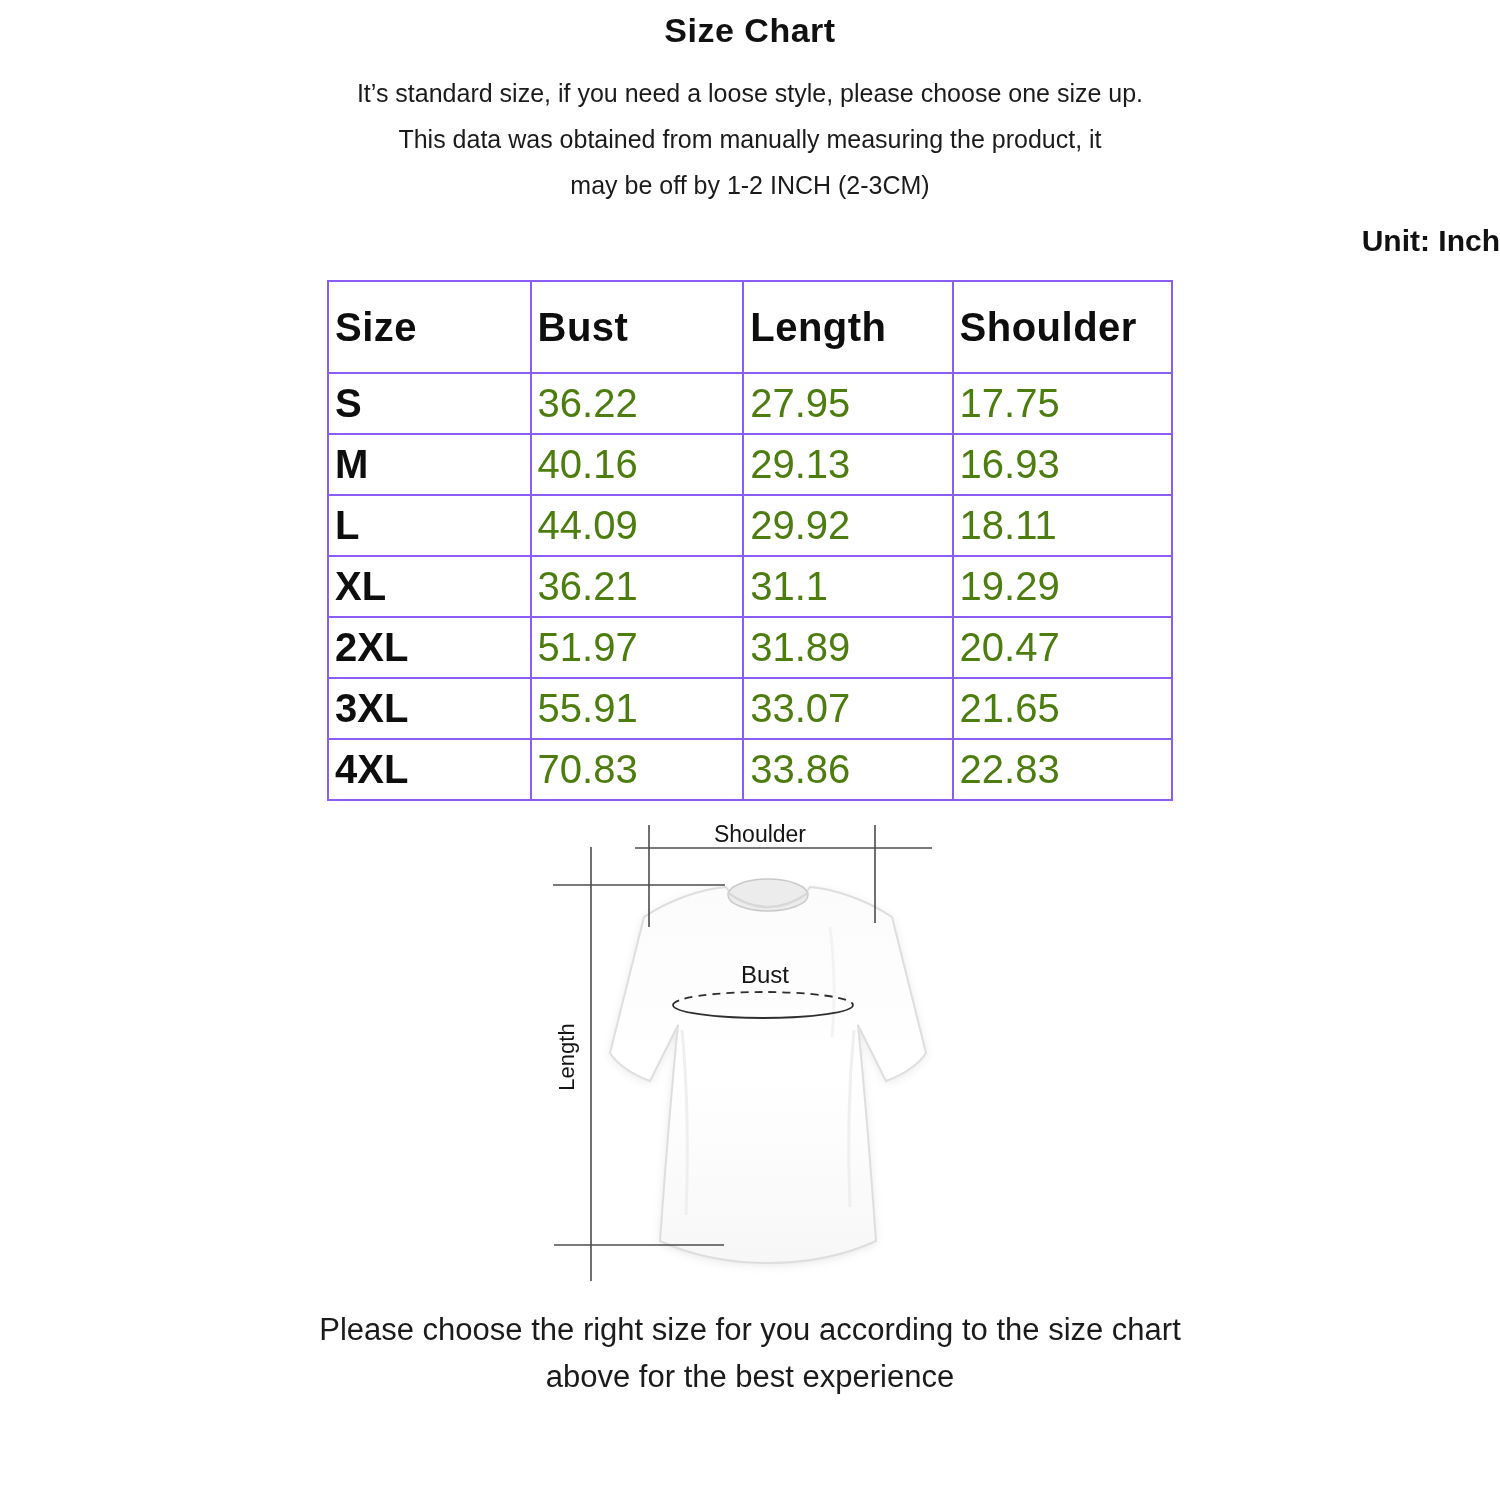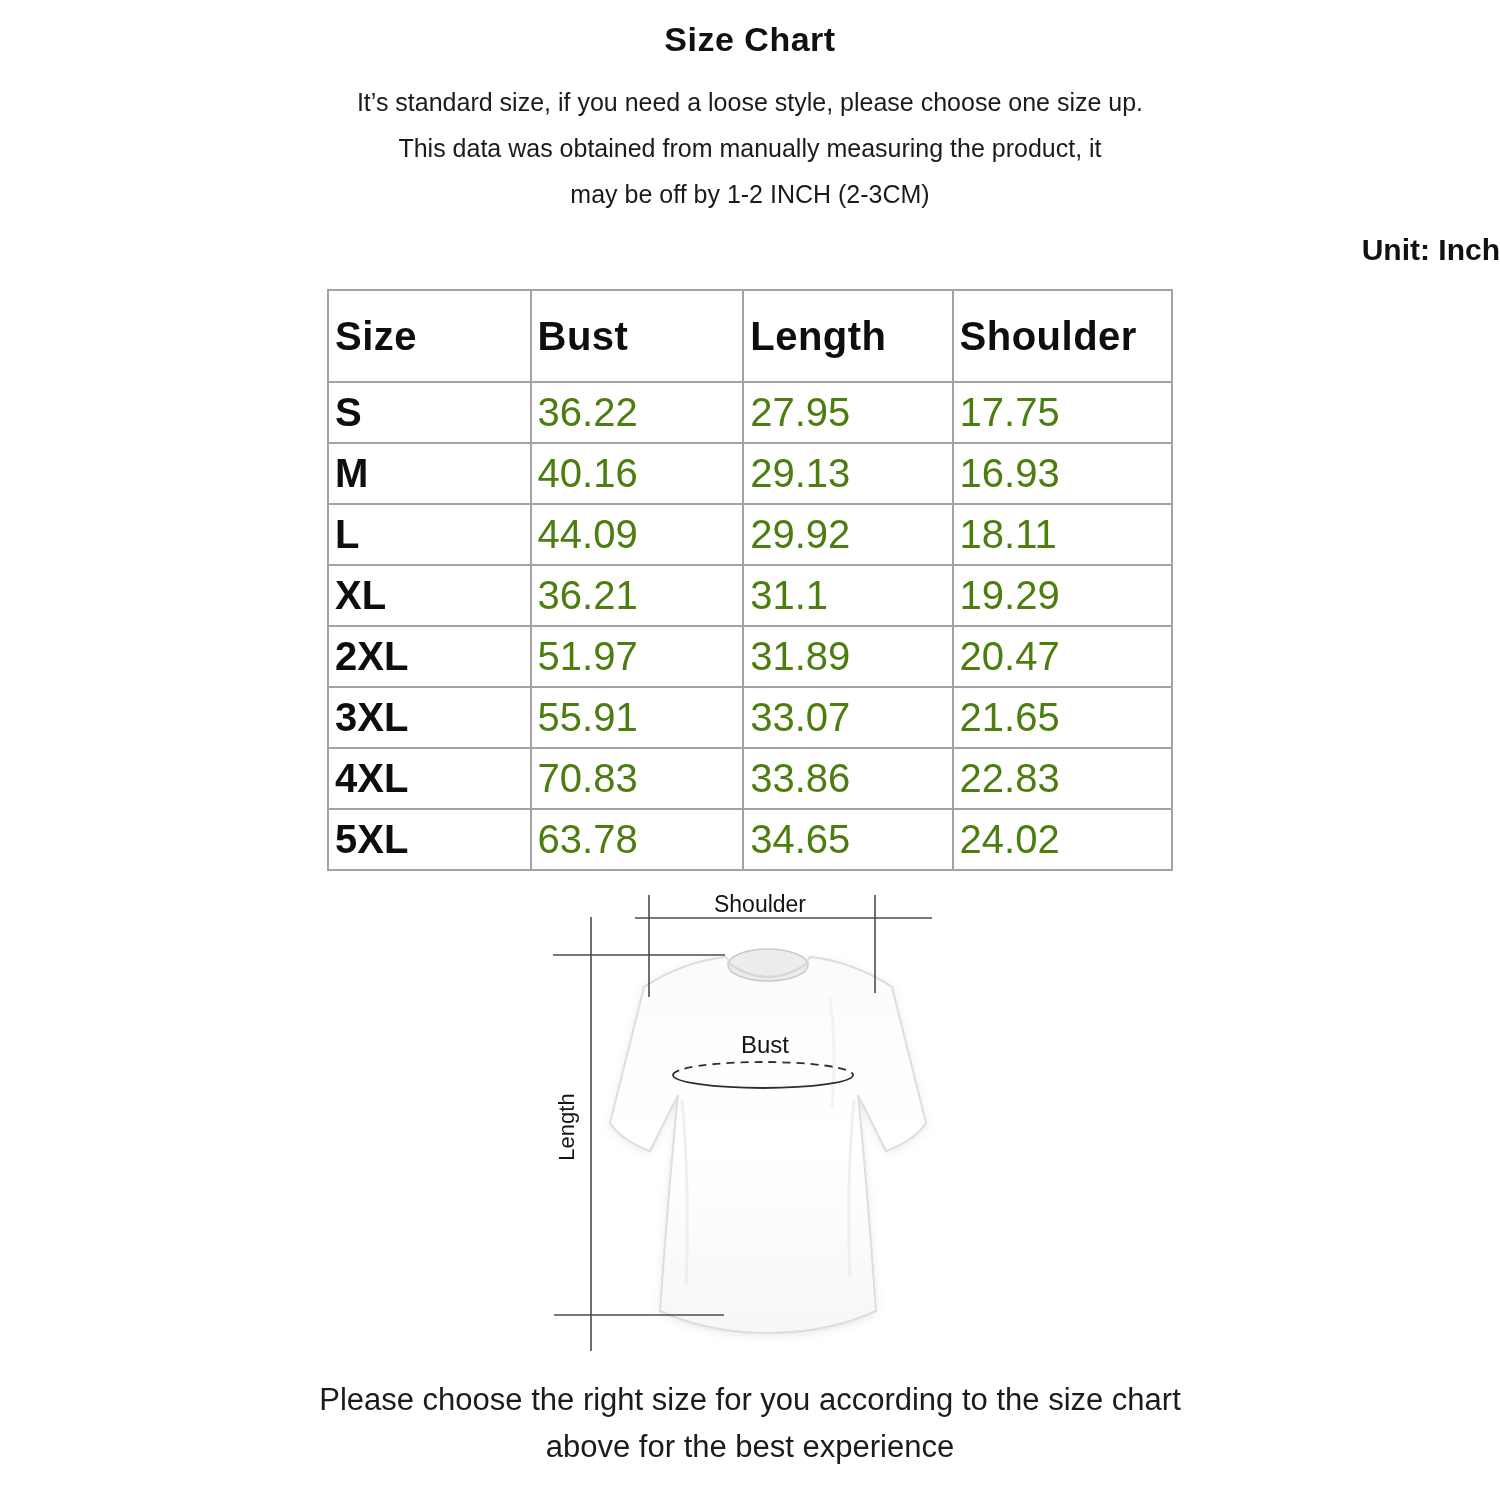--- a/index.html
+++ b/index.html
@@ -9,21 +9,21 @@
     height: 1500px;
     background: #ffffff;
     font-family: "Liberation Sans", sans-serif;
     color: #161616;
     overflow: hidden;
   }
   .page { width: 1500px; height: 1500px; position: relative; }
 
   .title {
     margin: 0;
-    padding-top: 20px;
+    padding-top: 11px;
     text-align: center;
     font-size: 34px;
     font-weight: 700;
     letter-spacing: 0.5px;
     color: #111111;
   }
   .intro {
     margin-top: 20px;
     text-align: center;
     font-size: 25px;
@@ -38,21 +38,21 @@
     color: #111111;
   }
 
   table.size-table {
     border-collapse: collapse;
     table-layout: fixed;
     width: 846px;
     margin: 22px auto 0 auto;
   }
   .size-table th, .size-table td {
-    border: 2px solid #a3a3a3;
+    border: 2px solid #8b5cf6;
     text-align: left;
     padding: 0 0 0 6px;
     font-size: 40px;
     vertical-align: middle;
     white-space: nowrap;
     overflow: hidden;
   }
   .size-table th {
     height: 92px;
     font-weight: 700;
@@ -154,26 +154,20 @@
           <td>55.91</td>
           <td>33.07</td>
           <td>21.65</td>
         </tr>
         <tr>
           <td>4XL</td>
           <td>70.83</td>
           <td>33.86</td>
           <td>22.83</td>
         </tr>
-        <tr>
-          <td>5XL</td>
-          <td>63.78</td>
-          <td>34.65</td>
-          <td>24.02</td>
-        </tr>
       </tbody>
   </table>
 
   <div class="diagram-wrap">
     <svg width="420" height="470" viewBox="0 0 420 470">
       <defs>
         <filter id="soft" x="-20%" y="-20%" width="140%" height="140%">
           <feGaussianBlur stdDeviation="5"></feGaussianBlur>
         </filter>
         <linearGradient id="shirtFill" x1="0" y1="0" x2="0" y2="1">

